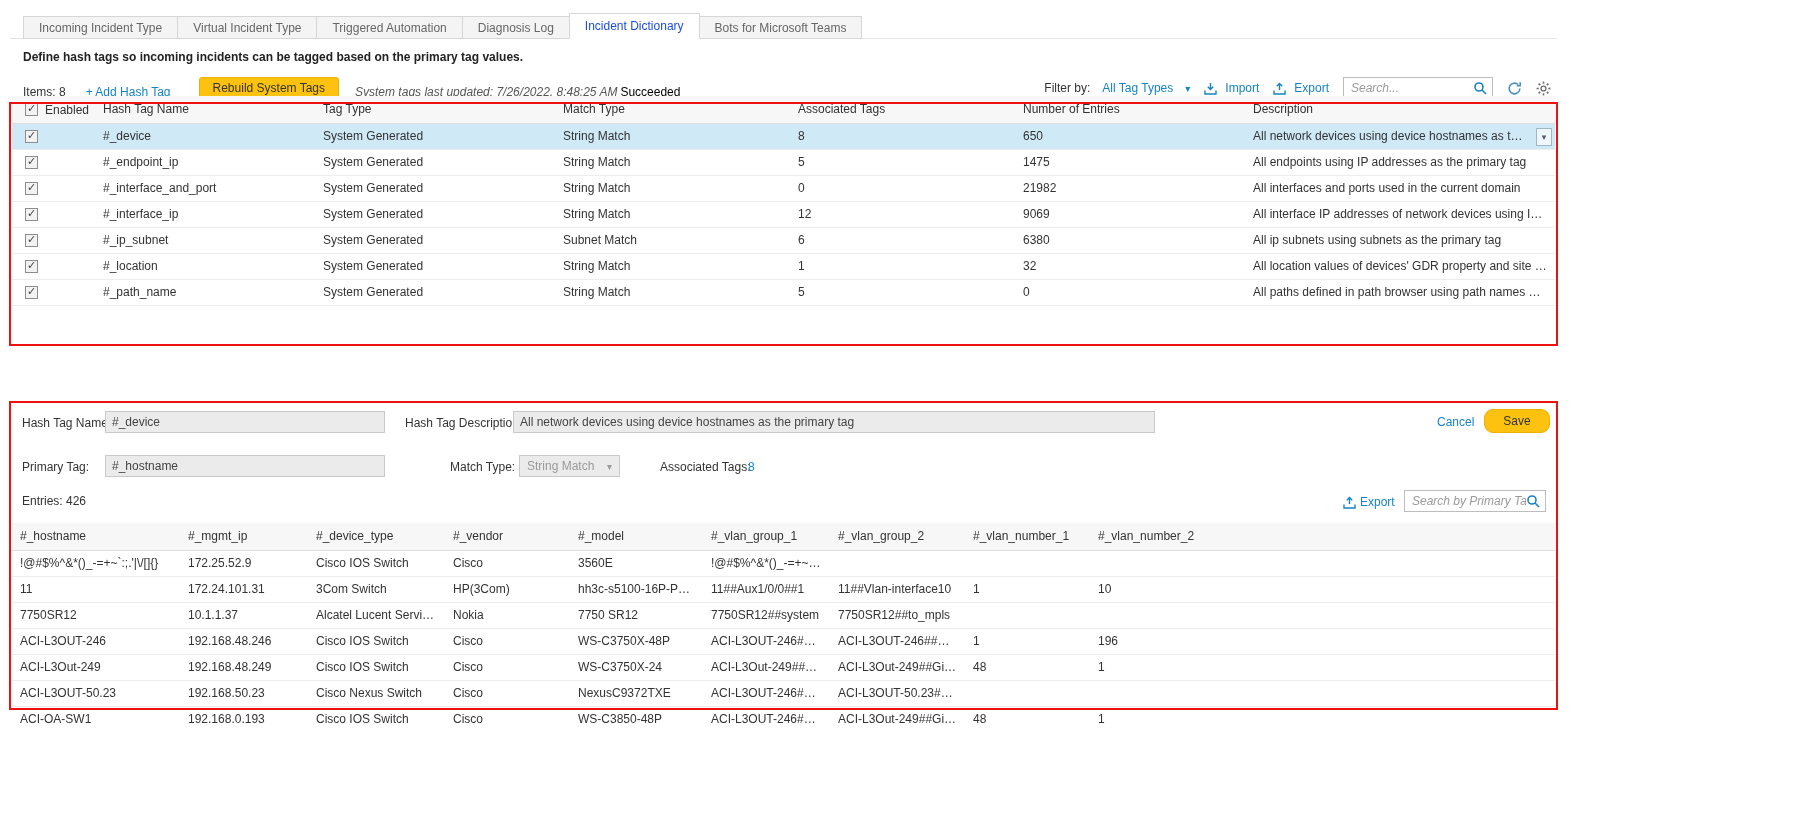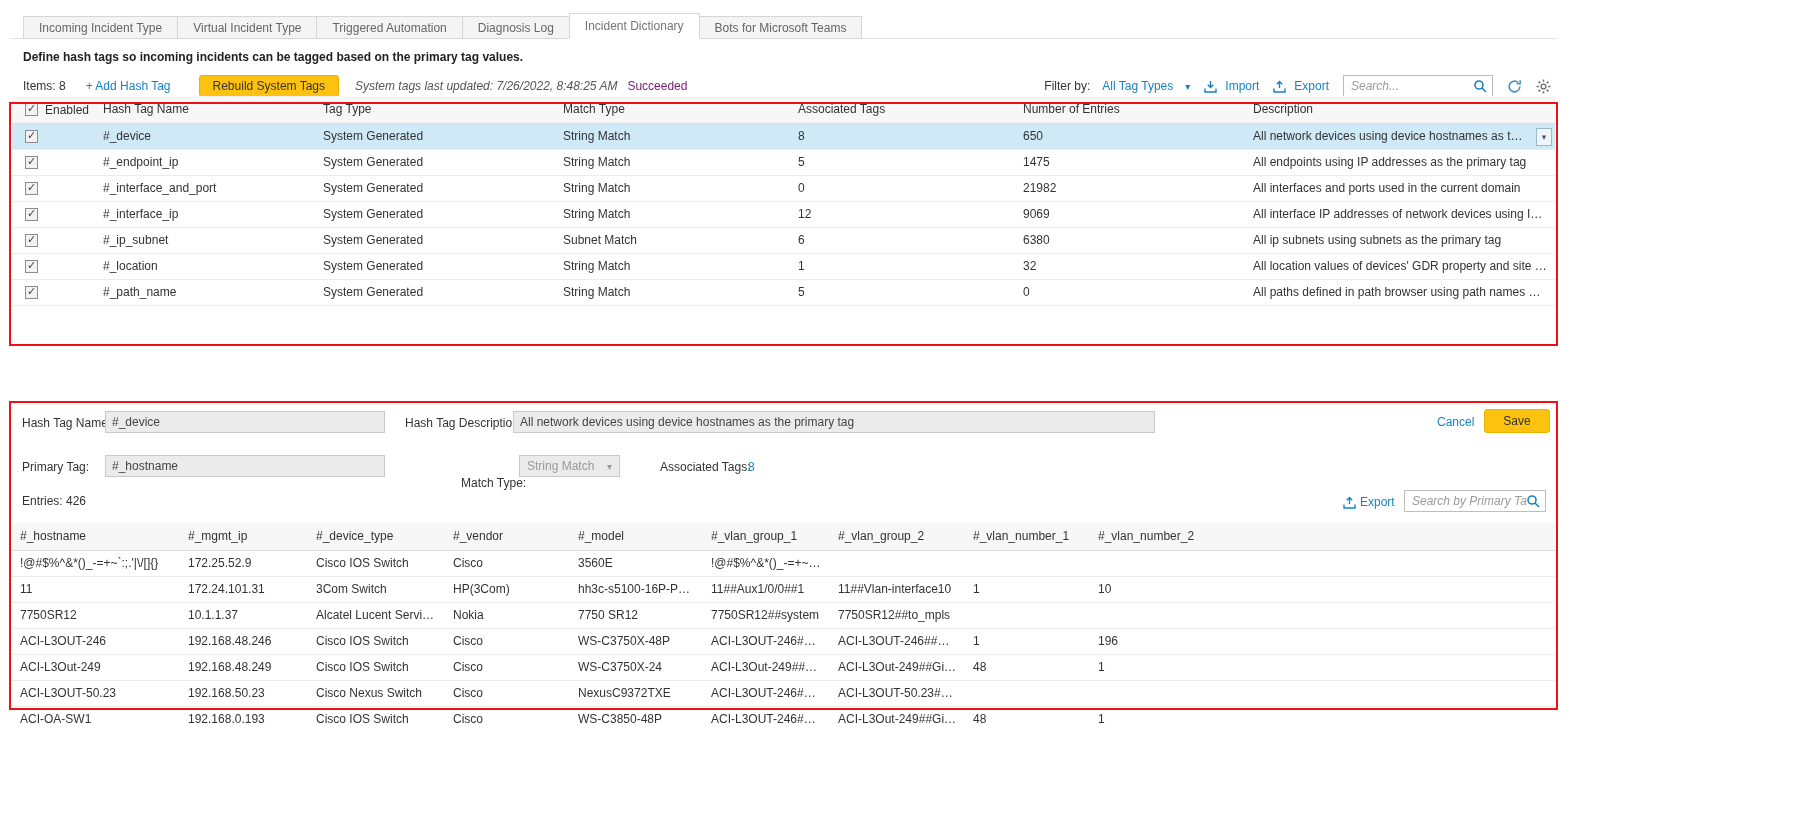--- a/index.html
+++ b/index.html
@@ -5,36 +5,36 @@
   * { margin:0; padding:0; box-sizing:border-box; }
   html,body { width:1801px; height:832px; background:#fff; overflow:hidden;
     font-family:"Liberation Sans","DejaVu Sans",sans-serif; font-size:12px; color:#333; }
   .app { position:relative; width:1565px; height:832px; background:#fff; }
 
   
   .tabbar { position:absolute; left:23px; top:13px; height:26px; display:flex; align-items:flex-end; z-index:2; }
   .tab { height:23px; line-height:22px; padding:0 15px; background:#f4f4f4; border:1px solid #d6d6d6;
          color:#666; cursor:pointer; white-space:nowrap; }
   .tab + .tab { margin-left:-1px; }
-  .tab.active { height:26px; line-height:25px; background:#fff; border-bottom:1px solid #fff; color:#737373; z-index:3; }
+  .tab.active { height:26px; line-height:25px; background:#fff; border-bottom:1px solid #fff; color:#1d4ed8; z-index:3; }
   .tab-underline { position:absolute; left:10px; top:38px; width:1547px; border-top:1px solid #e3e3e3; z-index:1; }
 
   
   .page-desc { position:absolute; left:23px; top:50px; font-weight:bold; color:#222; }
 
   
-  .toolbar { position:absolute; left:23px; top:73px; width:1528px; height:26px; display:flex; align-items:center; }
+  .toolbar { position:absolute; left:23px; top:73px; width:1528px; height:26px; display:flex; align-items:flex-end; }
   .blue { color:#1783c2; cursor:pointer; text-decoration:none; }
   .items-count { margin-right:20px; color:#333; }
   .add-link { margin-right:28px; }
   .btn-yellow { background:#fdc20f; border:1px solid #edb100; border-radius:3px; color:#333;
                 height:22px; padding:0 13px; font-size:12px; cursor:pointer;
                 font-family:"Liberation Sans","DejaVu Sans",sans-serif; }
   .updated { margin-left:16px; font-style:italic; color:#555; }
-  .succeeded { margin-left:10px; color:#701a75; }
+  .succeeded { margin-left:3px; color:#000000; }
   .toolbar-right { margin-left:auto; display:flex; align-items:center; gap:14px; }
   .filter-wrap { display:flex; align-items:center; gap:12px; }
   .caret { font-size:10px; color:#1783c2; }
   .icon-link { display:flex; align-items:center; gap:8px; }
   .searchbox { display:flex; align-items:center; width:150px; height:22px; background:#fff;
                border:1px solid #bdbdbd; padding:0 5px 0 7px; }
   .searchbox input { flex:1; min-width:0; border:none; outline:none; background:transparent;
                font-size:12px; color:#0c4a6e; font-family:"Liberation Sans","DejaVu Sans",sans-serif; }
   .searchbox input::placeholder { font-style:italic; color:#9a9a9a; }
   .tool-icon { display:flex; align-items:center; cursor:pointer; }
@@ -61,21 +61,21 @@
 
   
   .fld-label { position:absolute; color:#333; }
   .fld-input { position:absolute; height:22px; background:#ebebeb; border:1px solid #c9c9c9;
                color:#444; font-size:12px; padding:0 6px;
                font-family:"Liberation Sans","DejaVu Sans",sans-serif; }
   .dd-disabled { position:absolute; height:22px; background:#ebebeb; border:1px solid #c9c9c9;
                color:#9a9a9a; display:flex; align-items:center; justify-content:space-between; padding:0 7px; }
   .dd-disabled .caret { color:#9a9a9a; }
   .save-btn { position:absolute; width:66px; height:24px; background:#fdc20f; border:1px solid #edb100;
-               border-radius:3px; color:#333; font-size:12px; cursor:pointer;
+               border-radius:9px; color:#333; font-size:12px; cursor:pointer;
                font-family:"Liberation Sans","DejaVu Sans",sans-serif; }
   .cancel-link { position:absolute; }
   .panel-search { position:absolute; width:142px; }
   .export-bottom { position:absolute; display:flex; align-items:center; gap:4px; }
 
   
   .annotation { position:absolute; border:2px solid #ee1111; pointer-events:none; z-index:20; }
   .annotation-1 { left:9px; top:102px; width:1549px; height:244px; }
   .annotation-2 { left:9px; top:401px; width:1549px; height:309px; }
 </style>
@@ -253,21 +253,21 @@
   <div>
     <span class="fld-label" style="left:22px; top:416px;">Hash Tag Name:</span>
     <input class="fld-input" style="left: 105px; top: 411px; width: 280px;" readonly="" value="#_device">
     <span class="fld-label" style="left:405px; top:416px;">Hash Tag Description:</span>
     <input class="fld-input" style="left: 513px; top: 411px; width: 642px;" readonly="" value="All network devices using device hostnames as the primary tag">
     <a class="blue cancel-link" style="left:1437px; top:415px;">Cancel</a>
     <button class="save-btn" style="left:1484px; top:409px;">Save</button>
 
     <span class="fld-label" style="left:22px; top:460px;">Primary Tag:</span>
     <input class="fld-input" style="left: 105px; top: 455px; width: 280px;" readonly="" value="#_hostname">
-    <span class="fld-label" style="left:450px; top:476px;margin-left:11px;">Match Type:</span>
+    <span class="fld-label" style="left:450px; top:460px;">Match Type:</span>
     <div class="dd-disabled" style="left:519px; top:455px; width:101px;">
       <span>String Match</span>
       <span class="caret">▾</span>
     </div>
     <span class="fld-label" style="left:660px; top:460px;">Associated Tags:</span>
     <a class="blue" style="position:absolute; left:748px; top:460px;">8</a>
 
     <span class="fld-label" style="left:22px; top:494px;">Entries: 426</span>
     <a class="blue export-bottom" style="left:1343px; top:495px;">
       <span class="tool-icon">

